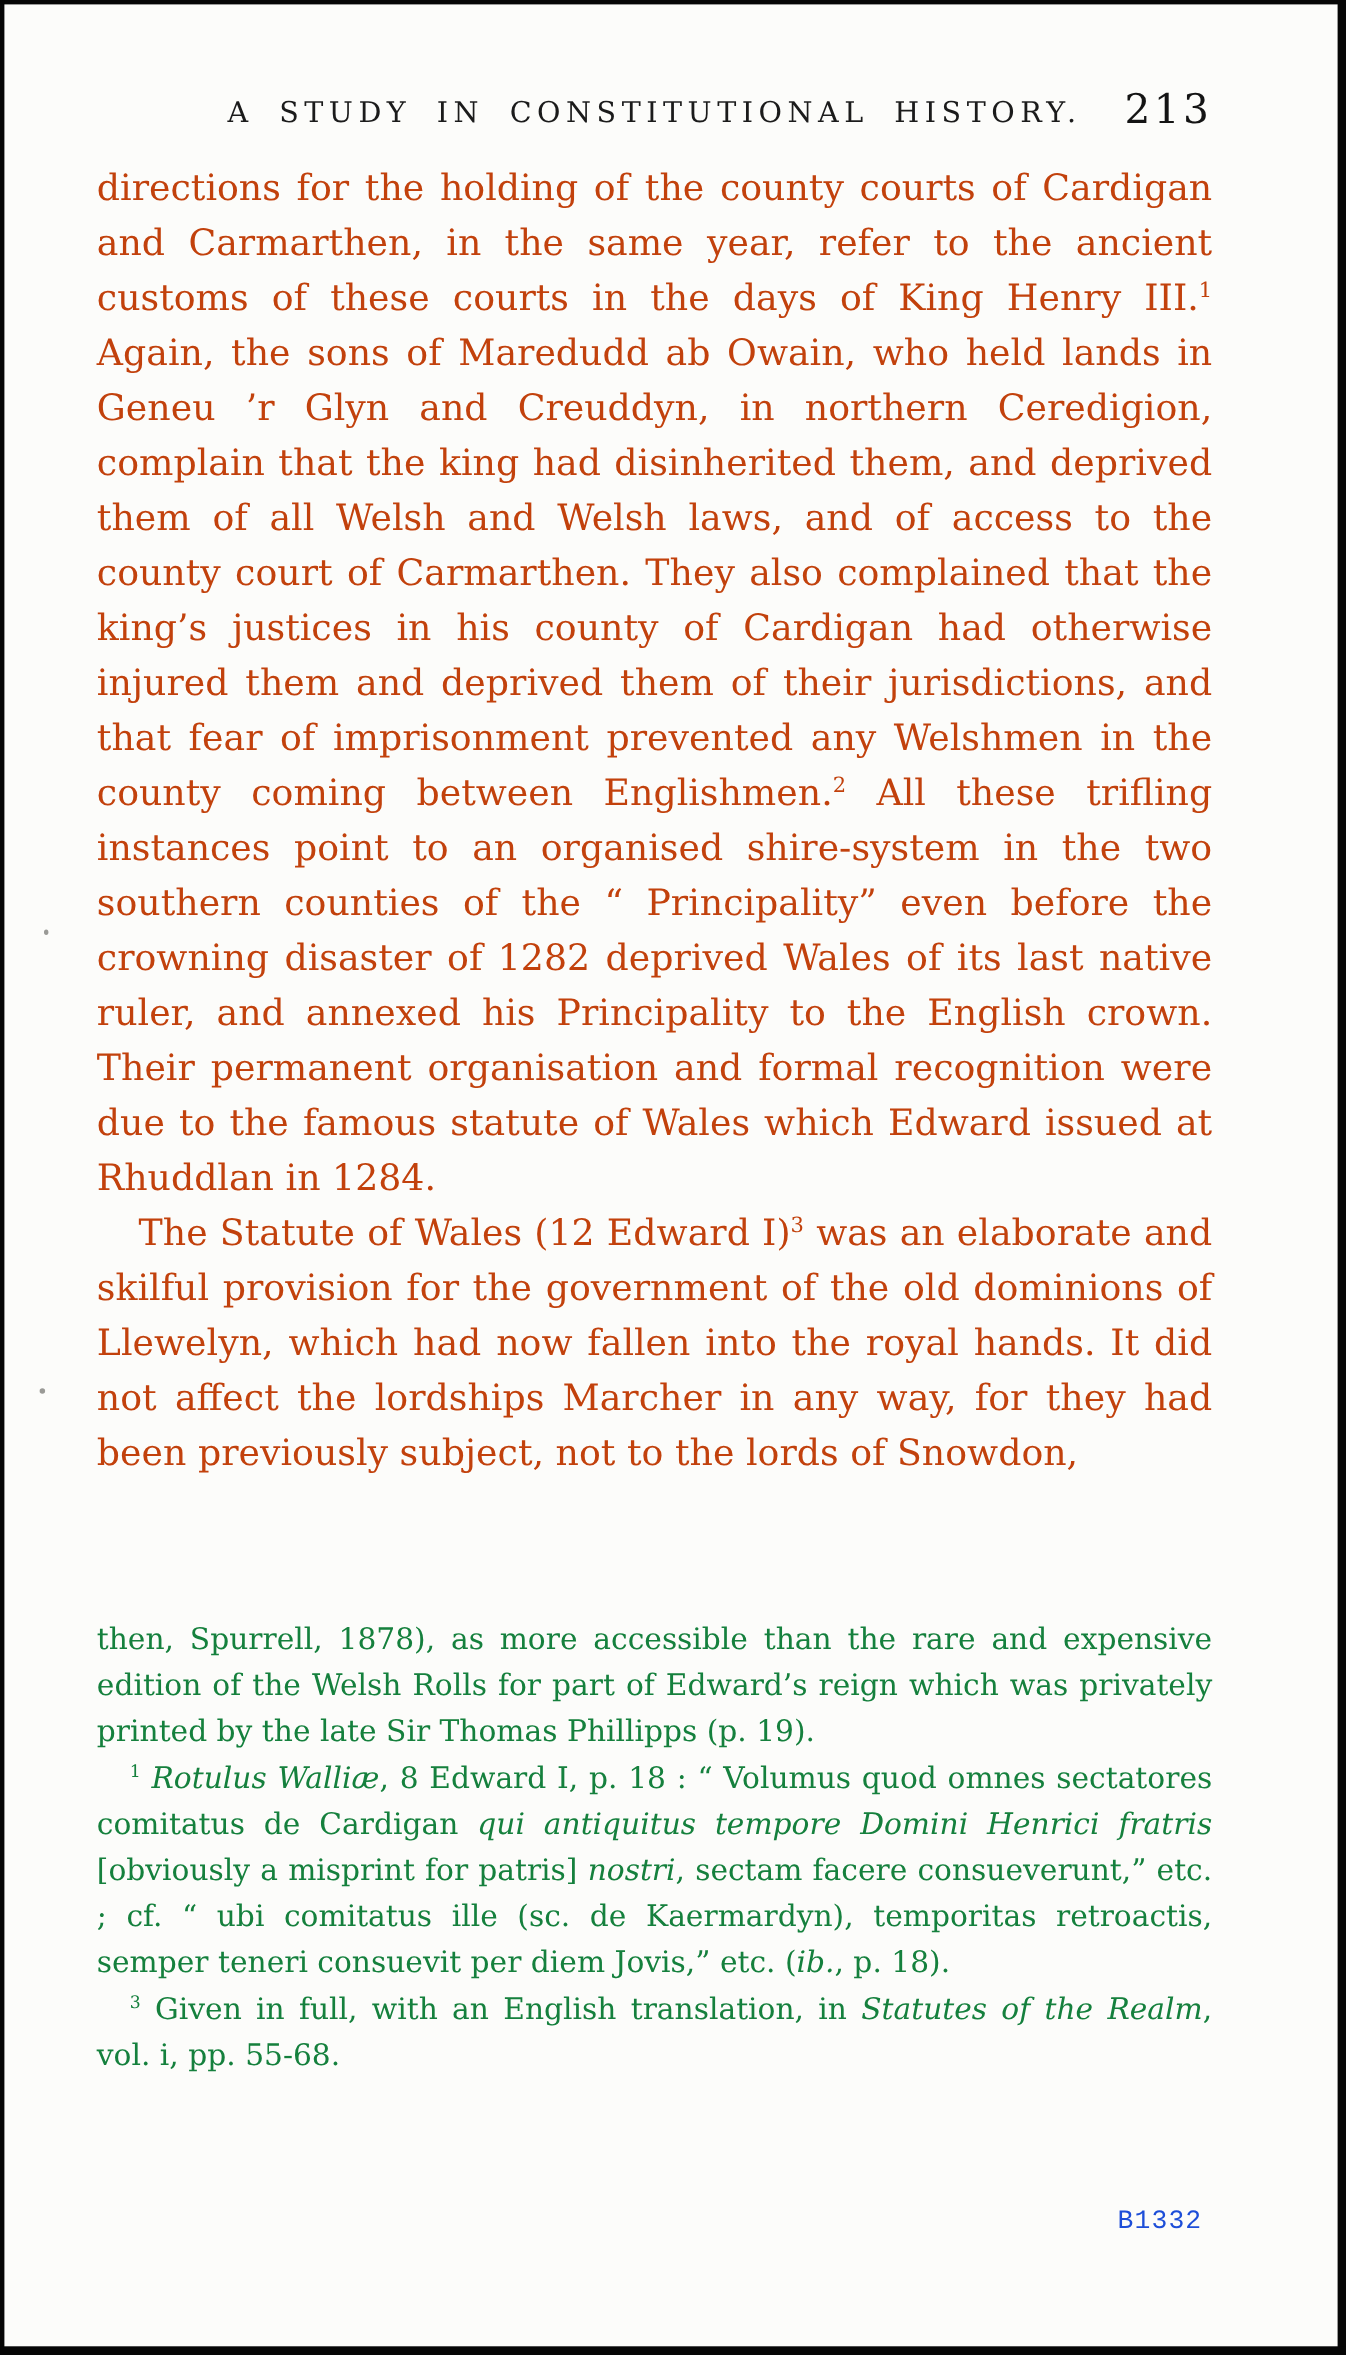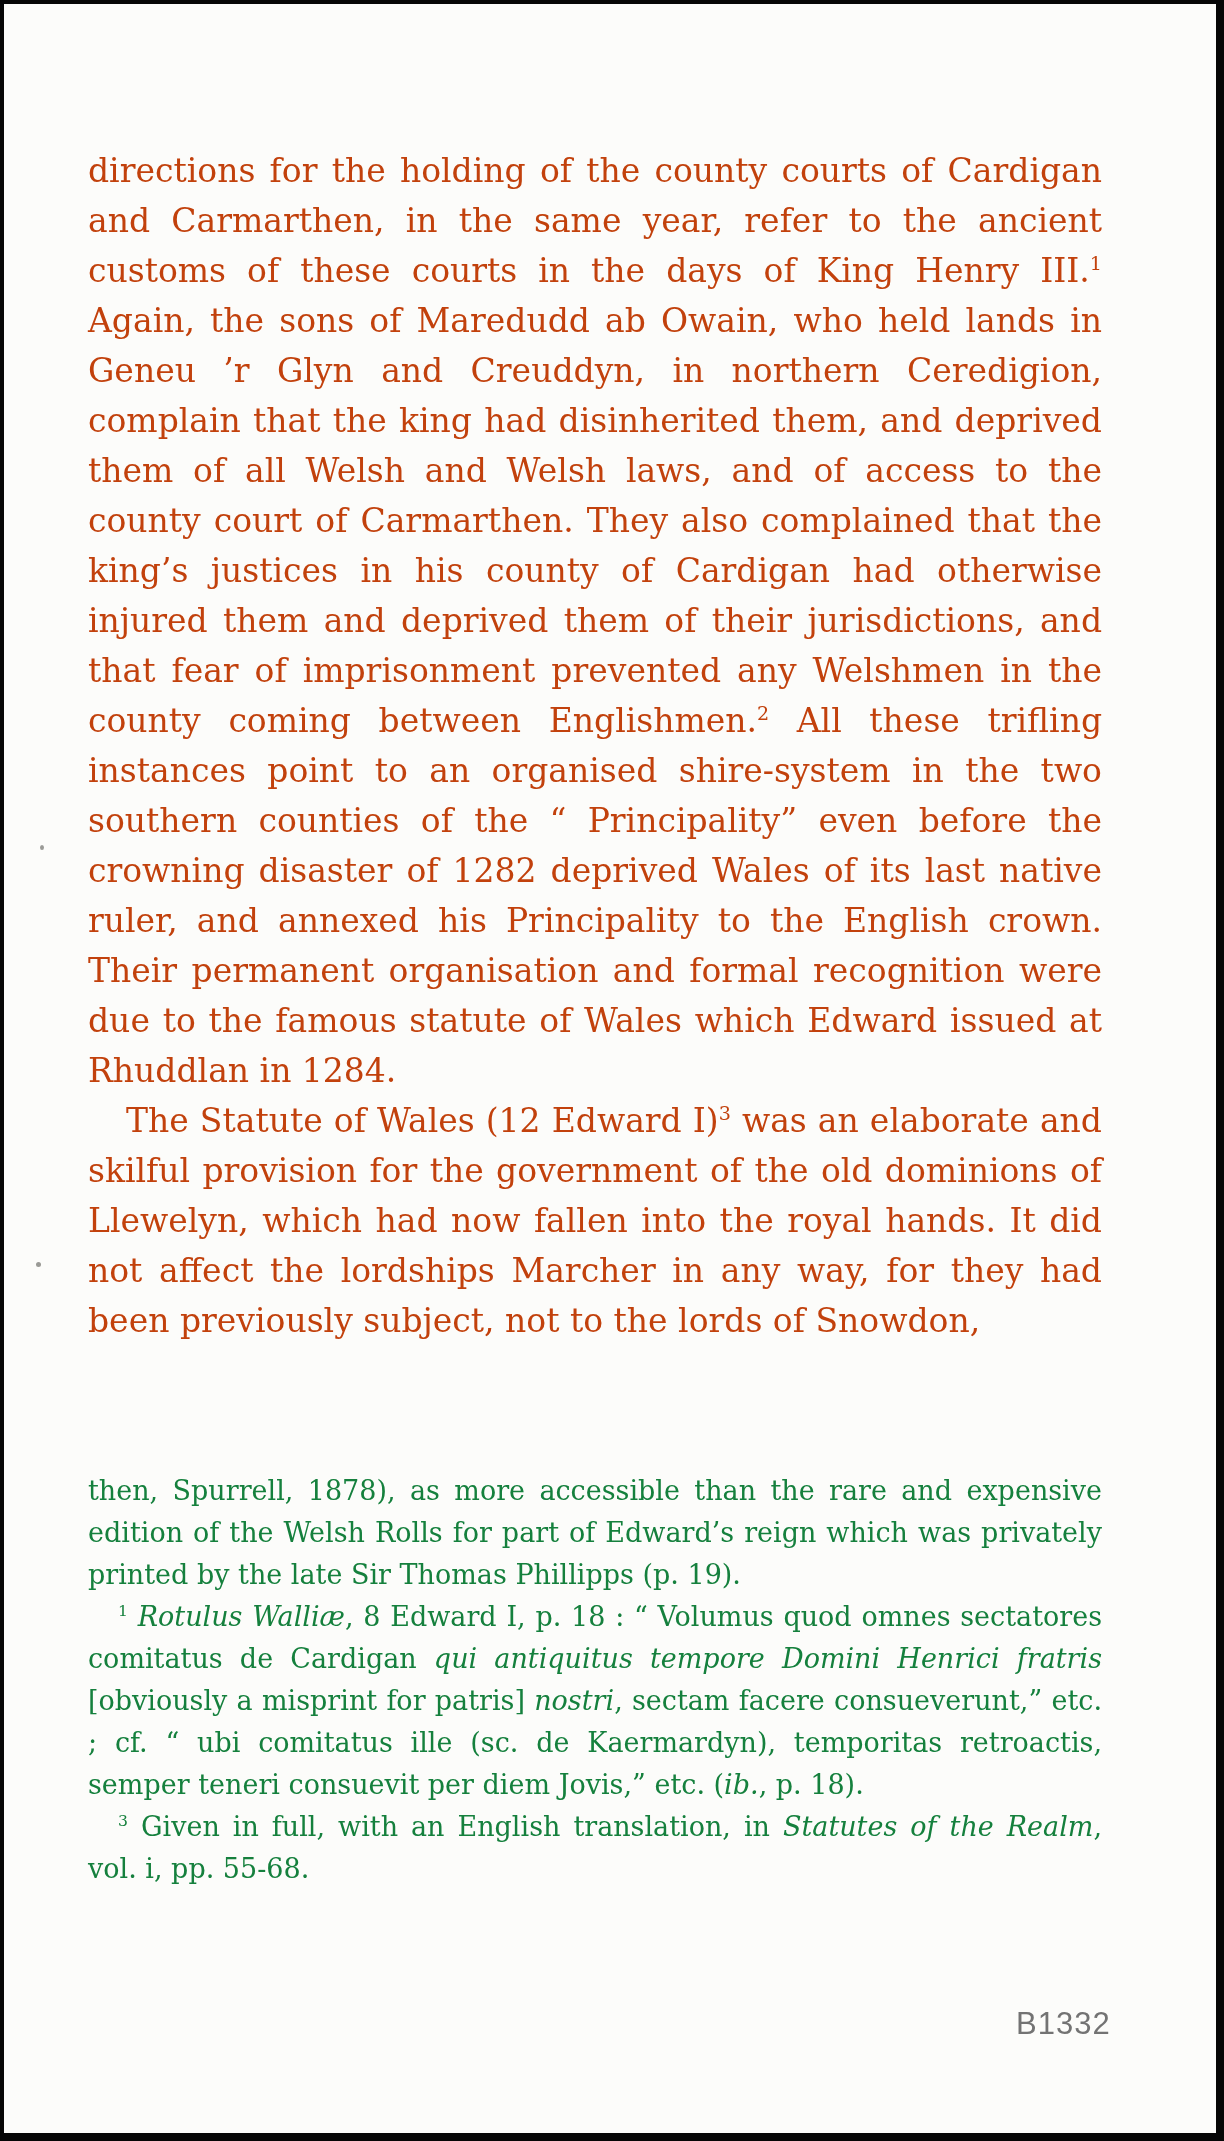--- a/index.html
+++ b/index.html
@@ -82,44 +82,48 @@
     text-align: justify;
     color: #15803d;
   }
   .footnotes p { margin: 0; }
   .fn-indent { text-indent: 30px; }
 
   .stamp {
     position: absolute;
     left: 1016px;
     top: 2006px;
-    font-family: Liberation Sans, sans-serif;
-    font-size: 31px;
+    font-family: Liberation Mono, monospace;
+    font-size: 24px;
     letter-spacing: 1px;
-    color: #737373;
+    color: #1d4ed8;
   }
 
   .speck {
     position: absolute;
     background: #9a9a96;
     border-radius: 50%;
   }
   .speck-1 { left: 40px; top: 845px;  width: 4px; height: 5px; }
   .speck-2 { left: 36px; top: 1262px; width: 5px; height: 5px; }
 </style>
 </head>
 <body>
 
 <div class="page">
 
   <div class="frame-top"></div>
   <div class="frame-left"></div>
   <div class="frame-right"></div>
   <div class="frame-bottom"></div>
 
+  <div class="header-row">
+    <div class="running-title">A STUDY IN CONSTITUTIONAL HISTORY.</div>
+    <div class="page-number">213</div>
+  </div>
 
   <div class="body-text">
     <p><span>directions for the holding of the county courts of Cardigan and Carmarthen, in the same year, refer to the ancient customs of these courts in the days of King Henry III.</span><sup>1</sup><span>  Again, the sons of Maredudd ab Owain, who held lands in Geneu ’r Glyn and Creuddyn, in northern Ceredigion, complain that the king had disinherited them, and deprived them of all Welsh and Welsh laws, and of access to the county court of Carmarthen.  They also complained that the king’s justices in his county of Cardigan had otherwise injured them and deprived them of their jurisdictions, and that fear of imprisonment prevented any Welshmen in the county coming between Englishmen.</span><sup>2</sup><span>  All these trifling instances point to an organised shire-system in the two southern counties of the “ Principality” even before the crowning disaster of 1282 deprived Wales of its last native ruler, and annexed his Principality to the English crown.  Their permanent organisation and formal recognition were due to the famous statute of Wales which Edward issued at Rhuddlan in 1284.</span></p>
     <p class="par-indent"><span>The Statute of Wales (12 Edward I)</span><sup>3</sup><span> was an elaborate and skilful provision for the government of the old dominions of Llewelyn, which had now fallen into the royal hands.  It did not affect the lordships Marcher in any way, for they had been previously subject, not to the lords of Snowdon,</span></p>
   </div>
 
   <div class="footnotes">
     <p><span>then, Spurrell, 1878), as more accessible than the rare and expensive edition of the Welsh Rolls for part of Edward’s reign which was privately printed by the late Sir Thomas Phillipps (p. 19).</span></p>
     <p class="fn-indent"><sup>1</sup><span> </span><i>Rotulus Walliæ</i><span>, 8 Edward I, p. 18 : “ Volumus quod omnes sectatores comitatus de Cardigan </span><i>qui antiquitus tempore Domini Henrici fratris</i><span> [obviously a misprint for patris] </span><i>nostri</i><span>, sectam facere consueverunt,” etc. ; cf. “ ubi comitatus ille (sc. de Kaermardyn), temporitas retroactis, semper teneri consuevit per diem Jovis,” etc. (</span><i>ib.</i><span>, p. 18).</span></p>
     <p class="fn-indent"><sup>3</sup><span> Given in full, with an English translation, in </span><i>Statutes of the Realm</i><span>, vol. i, pp. 55-68.</span></p>

